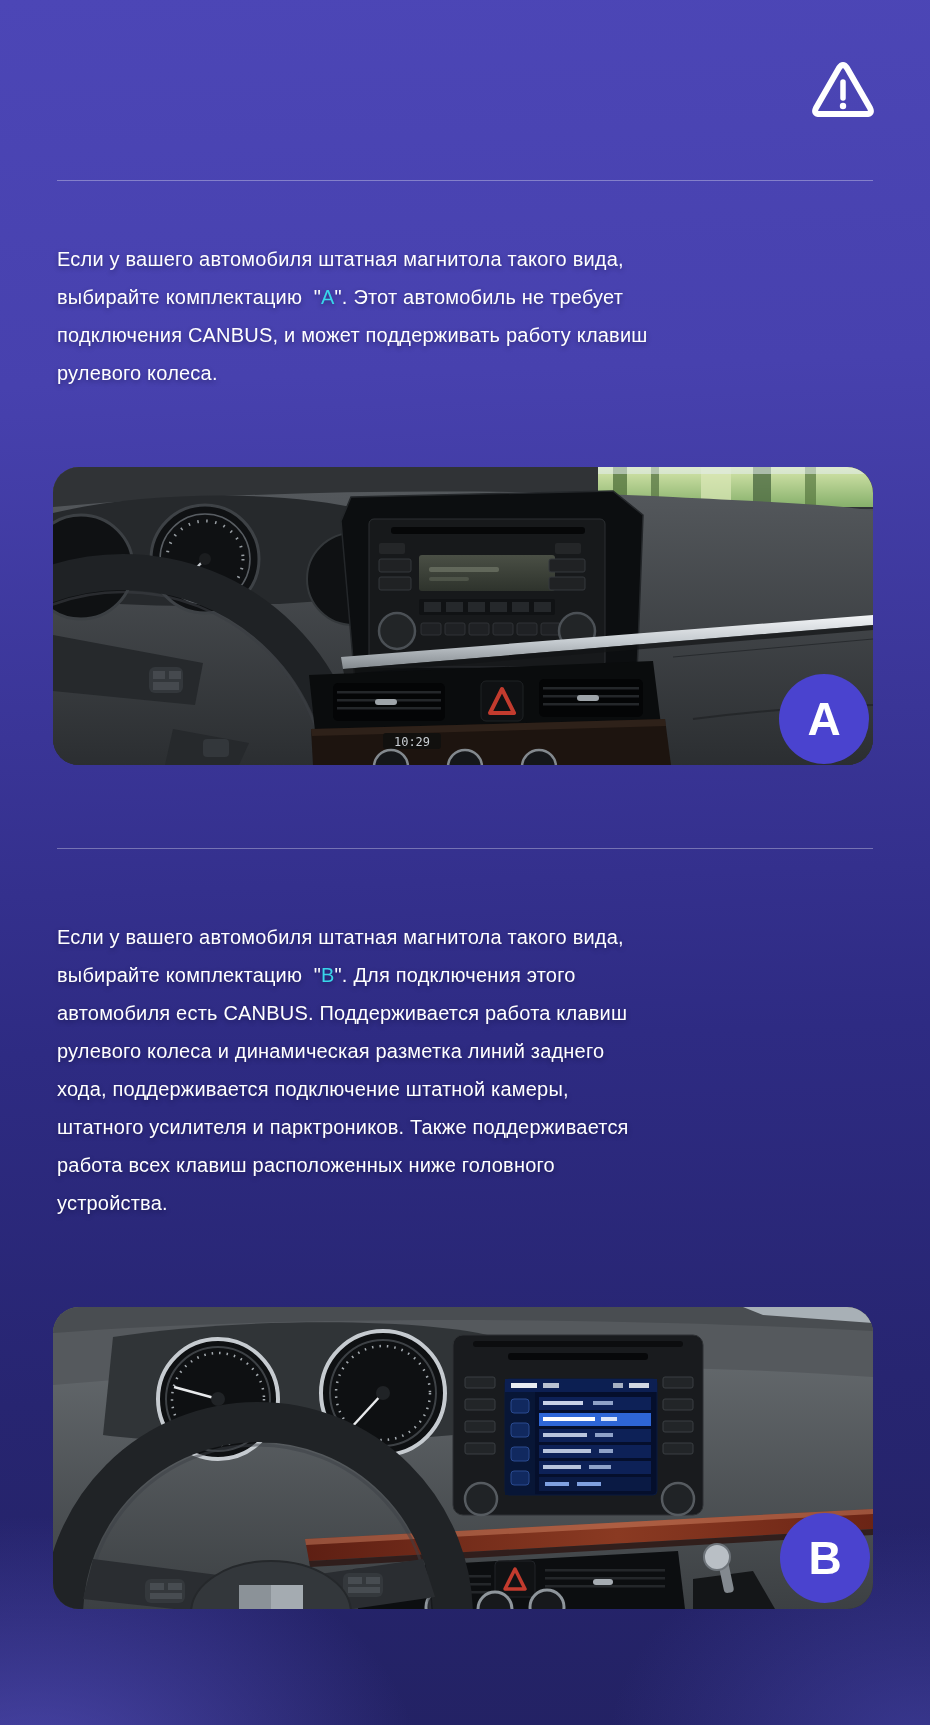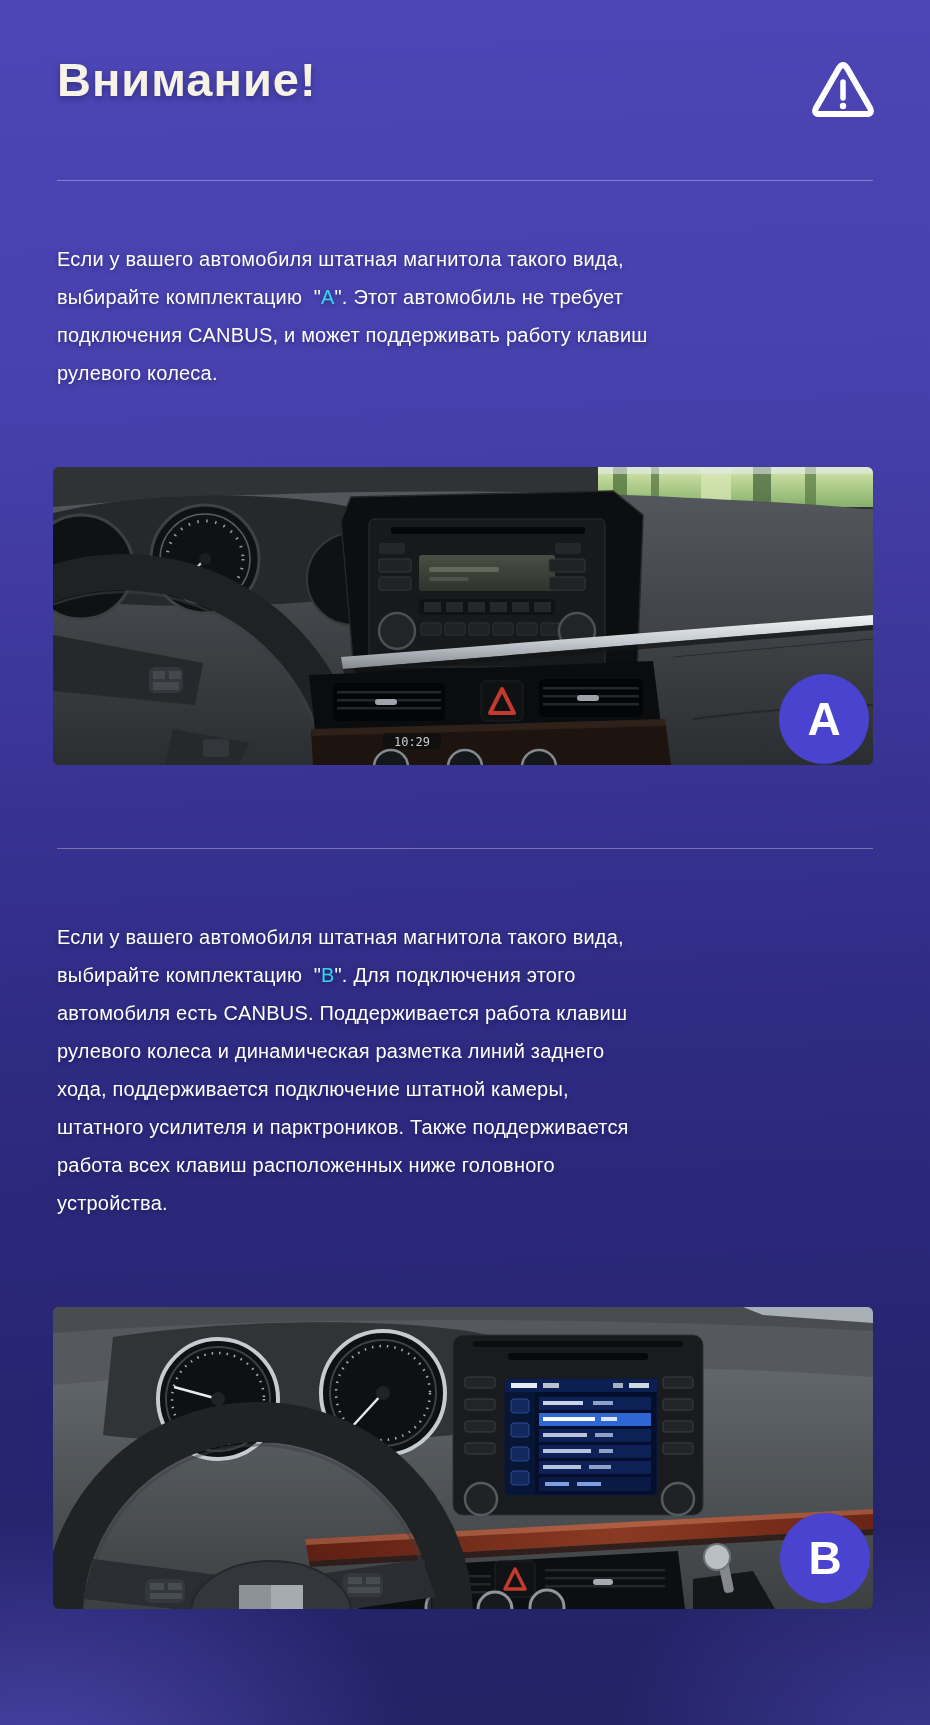--- a/index.html
+++ b/index.html
@@ -23,42 +23,41 @@
   .para{
     position:absolute;left:57px;width:860px;
     font-size:20px;line-height:38px;color:#ffffff;
     white-space:pre;text-shadow:0 2px 5px rgba(10,10,40,.4);
     letter-spacing:.2px;
   }
   .p1{top:240px;}
   .p2{top:918px;}
   .hl{color:#38d6ea;}
   .photo{
-    position:absolute;left:53px;width:820px;border-radius:6px;overflow:hidden;
+    position:absolute;left:53px;width:820px;border-radius:26px;overflow:hidden;
     background:#2c2f32;
     text-decoration:underline;
   }
   .photo-a{top:467px;height:298px;}
   .photo-b{top:1307px;height:302px;}
   .photo svg{display:block;width:100%;height:100%;}
   .badge{
     position:absolute;width:90px;height:90px;border-radius:50%;
     background:#4a43cf;color:#ffffff;
     display:flex;align-items:center;justify-content:center;
     font-size:46px;font-weight:bold;
   }
   .badge-a{left:779px;top:674px;}
   .badge-b{left:780px;top:1513px;}
 </style>
 </head>
 <body>
 
 <div class="page">
 
-  <div class="title">Внимание!</div>
 
   <div class="warn-icon">
     <svg viewBox="0 0 62 58">
       <path d="M27 6 Q31 0 35 6 L58 46 Q61 52 54 52 L8 52 Q1 52 4 46 Z" fill="none" stroke="#ffffff" stroke-width="6" stroke-linejoin="round"></path>
       <line x1="31" y1="20" x2="31" y2="36" stroke="#ffffff" stroke-width="5.5" stroke-linecap="round"></line>
       <circle cx="31" cy="44" r="3.2" fill="#ffffff"></circle>
     </svg>
   </div>
 
   <div class="divider d1"></div>

